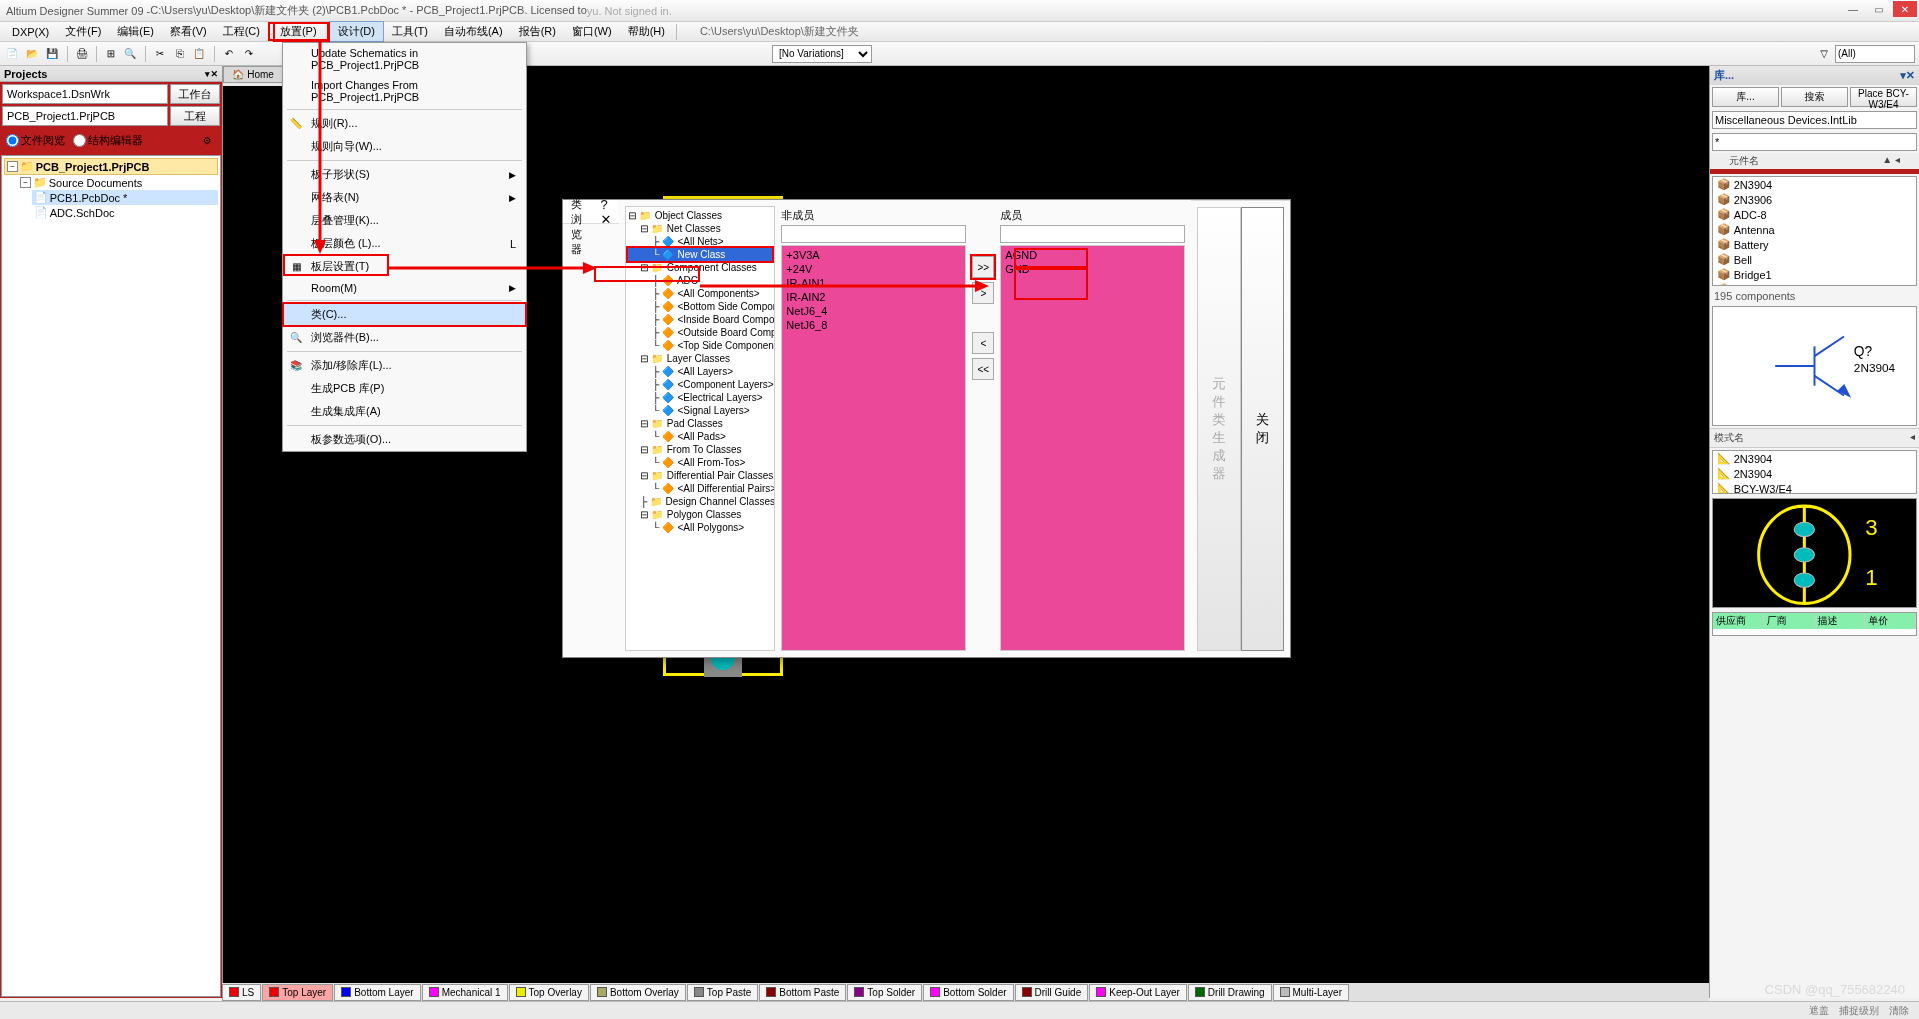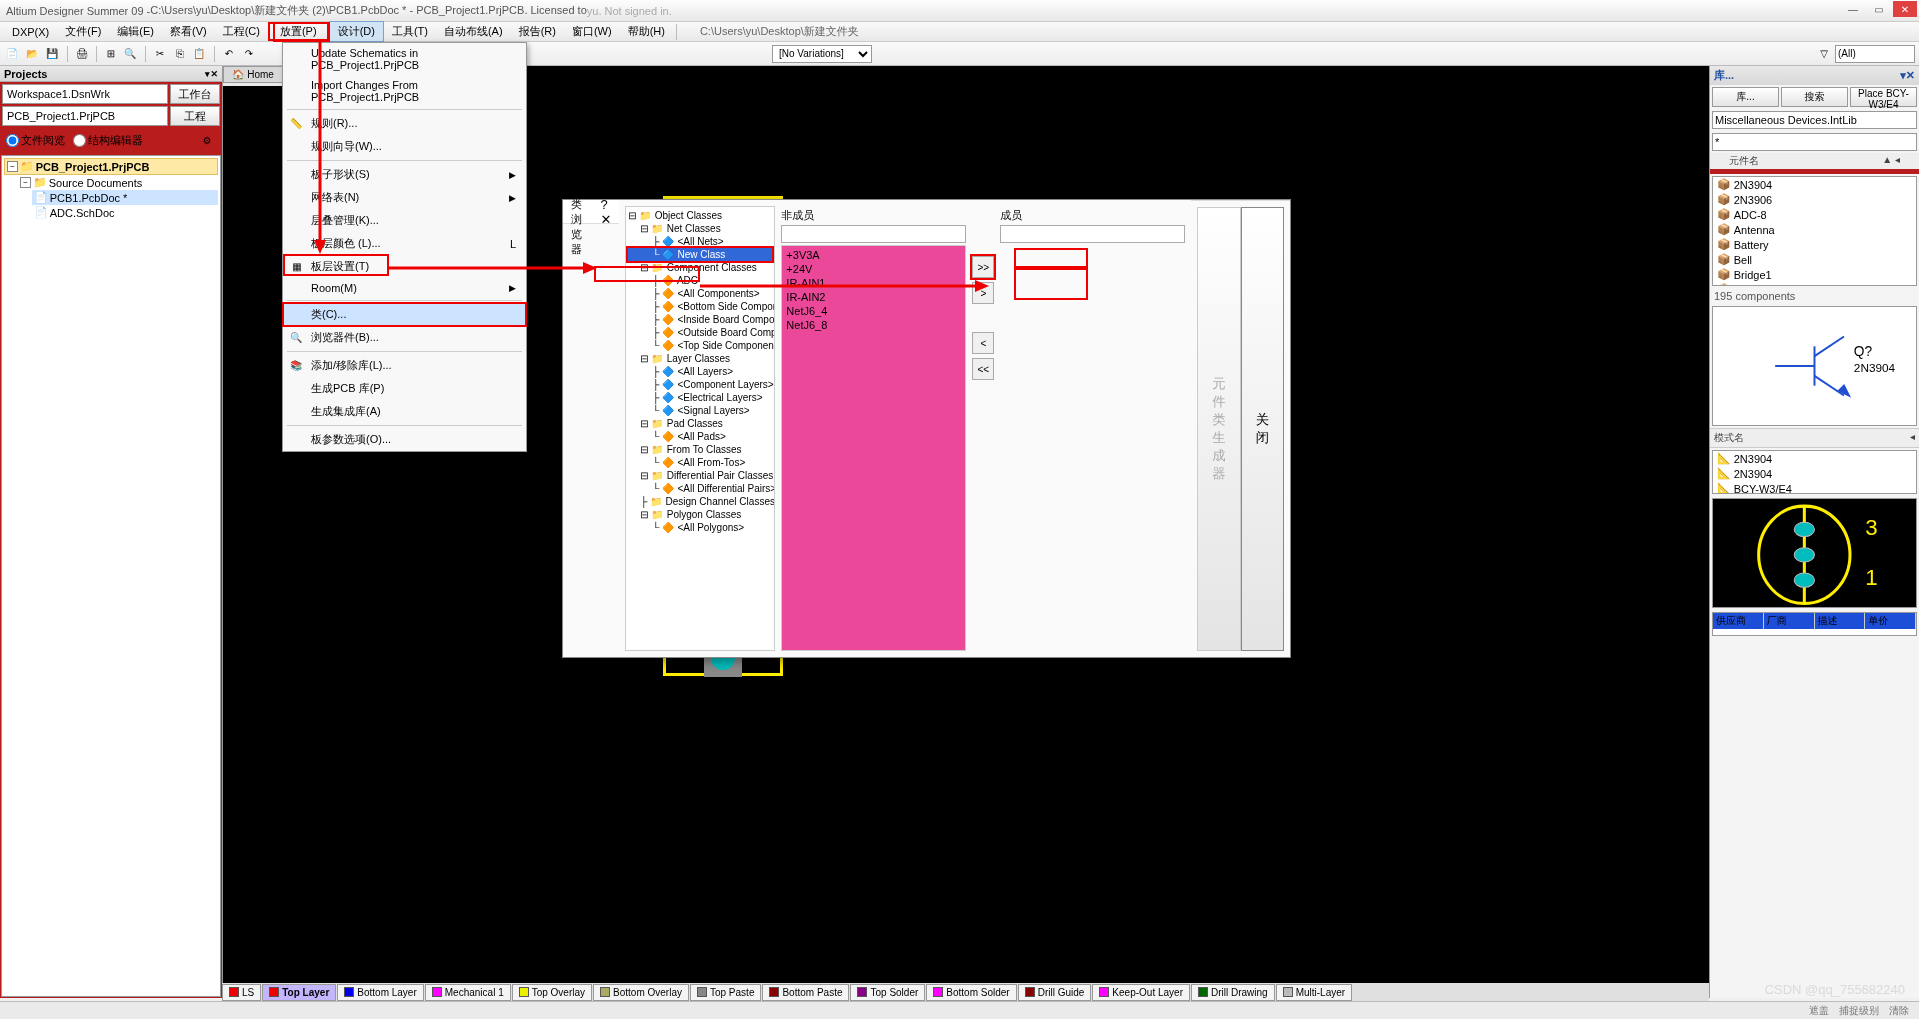--- a/index.html
+++ b/index.html
@@ -40,21 +40,21 @@
 .lib-hdr{display:flex;gap:2px;padding:2px}
 .lib-hdr button{flex:1;height:20px;border:1px solid #999;background:linear-gradient(#fff,#e4e4e4);font-size:10px;cursor:pointer}
 .lib-combo{margin:2px;height:18px;border:1px solid #999;background:#fff;padding:0 2px;display:flex;align-items:center}
 .lib-list{background:#fff;border:1px solid #999;margin:2px;overflow:auto}
 .lib-list .row{padding:1px 4px;display:flex;align-items:center;gap:3px}
 .lib-stat{padding:2px 4px;color:#555}
 .lib-preview{height:120px;background:#fff;border:1px solid #999;margin:2px;position:relative}
 .lib-preview svg{width:100%;height:100%}
 .footprint-preview{height:110px;background:#000;border:1px solid #999;margin:2px;position:relative}
 .sup-table{background:#fff;border:1px solid #999;margin:2px;height:24px}
-.sup-table .hdr{display:flex;background:#1d4ed8;font-size:10px}
+.sup-table .hdr{display:flex;background:#86efac;font-size:10px}
 .sup-table .hdr div{flex:1;padding:1px 3px;border-right:1px solid #ccc}
 .dropdown-menu{position:absolute;top:42px;left:282px;width:245px;background:#f8f8f8;border:1px solid #999;box-shadow:2px 2px 5px rgba(0,0,0,0.3);z-index:50}
 .dropdown-menu .dmi{padding:4px 10px 4px 28px;display:flex;align-items:center;justify-content:space-between;cursor:pointer;position:relative}
 .dropdown-menu .dmi.hl{background:#cce4ff;outline:2px solid #e00;outline-offset:-1px}
 .dropdown-menu .sep{height:1px;background:#ccc;margin:2px 4px}
 .dropdown-menu .arrow{font-size:9px}
 .dropdown-menu .icon-slot{position:absolute;left:6px;width:16px;height:16px;display:flex;align-items:center;justify-content:center;font-size:10px}
 .dialog{position:absolute;top:199px;left:562px;width:729px;height:459px;background:#fafafa;border:1px solid #888;box-shadow:3px 3px 10px rgba(0,0,0,0.4);z-index:60;display:flex;flex-direction:row}
 .dialog-title{height:24px;background:#fff;display:flex;align-items:center;padding:0 8px;justify-content:space-between;border-bottom:1px solid #ddd}
 .dialog-title .ctrls span{margin-left:10px;cursor:pointer;font-size:13px}
@@ -70,21 +70,21 @@
 .dlg-btns{width:22px;display:flex;flex-direction:column;gap:4px;justify-content:flex-start;padding-top:50px}
 .dlg-btns button{height:22px;border:1px solid #aaa;background:#f0f0f0;font-size:10px;cursor:pointer}
 .dlg-btns button.hl{outline:2px solid #e00}
 .dialog-footer{padding:6px;display:flex;justify-content:space-between;border-top:1px solid #ddd}
 .dlg-btn{padding:3px 14px;border:1px solid #888;background:linear-gradient(#fff,#e4e4e4);cursor:pointer}
 .dlg-btn.dim{color:#aaa;border-color:#ccc}
 .red-box{position:absolute;border:2px solid #e00;pointer-events:none;z-index:70}
 .red-arrow{position:absolute;z-index:71;pointer-events:none}
 .bottom-tabs{position:absolute;bottom:18px;left:222px;right:210px;height:18px;background:#e0e0e0;display:flex;align-items:center;font-size:10px;overflow:hidden}
 .bottom-tabs .bt{padding:2px 6px;border:1px solid #999;background:#f4f4f4;margin-right:1px;display:flex;align-items:center;gap:3px;cursor:pointer}
-.bottom-tabs .bt.active{background:#c4b5fd;font-weight:bold}
+.bottom-tabs .bt.active{background:#fca5a5;font-weight:normal}
 .bt .sw{width:10px;height:10px;border:1px solid #555}
 .status{position:absolute;bottom:0;left:0;right:0;height:18px;background:#eaeaea;border-top:1px solid #bbb;display:flex;align-items:center;justify-content:flex-end;padding:0 10px;gap:10px;font-size:10px;color:#777}
 .pcb-outline{position:absolute;left:440px;top:130px;width:120px;height:480px;border:3px solid #ffee00}
 .pad{position:absolute;left:50%;transform:translateX(-50%);width:38px;height:38px;background:#888;border-radius:5px;display:flex;align-items:center;justify-content:center}
 .pad .hole{width:24px;height:24px;background:#00bcbc;border-radius:50%}
 .lib-title{background:linear-gradient(#e8e8e8,#d8d8d8);padding:2px 4px;font-weight:bold;color:#2050a0;display:flex;justify-content:space-between;align-items:center}
 .watermark{position:absolute;bottom:22px;right:14px;color:rgba(200,200,200,0.6);font-size:13px;z-index:100}
 .list-hdr{background:#eee;border-bottom:5px solid #b91c1c;padding:1px 19px;display:flex;justify-content:space-between;font-size:10px;color:#444}
 .sec-title{padding:2px 4px;background:#eee;border-top:1px solid #ccc;border-bottom:1px solid #ccc;display:flex;justify-content:space-between;font-size:10px;color:#444}
 </style>
@@ -400,20 +400,24 @@
     <div class="dlg-btns">
       <button class="hl">&gt;&gt;</button>
       <button>&gt;</button>
       <div style="height:20px"></div>
       <button>&lt;</button>
       <button>&lt;&lt;</button>
     </div>
     <div class="dlg-col">
       <div class="lbl">成员</div>
       <input style="">
+      <div class="list">
+        <div class="li">AGND</div>
+        <div class="li">GND</div>
+      </div>
     </div>
   </div>
   <div class="dialog-footer">
     <button class="dlg-btn dim">元件类生成器</button>
     <button class="dlg-btn">关闭</button>
   </div>
 </div>
 
 <div class="red-box" style="top:22px;left:273px;width:57px;height:20px"></div>
 <div class="red-box" style="top:254px;left:283px;width:106px;height:22px"></div>

